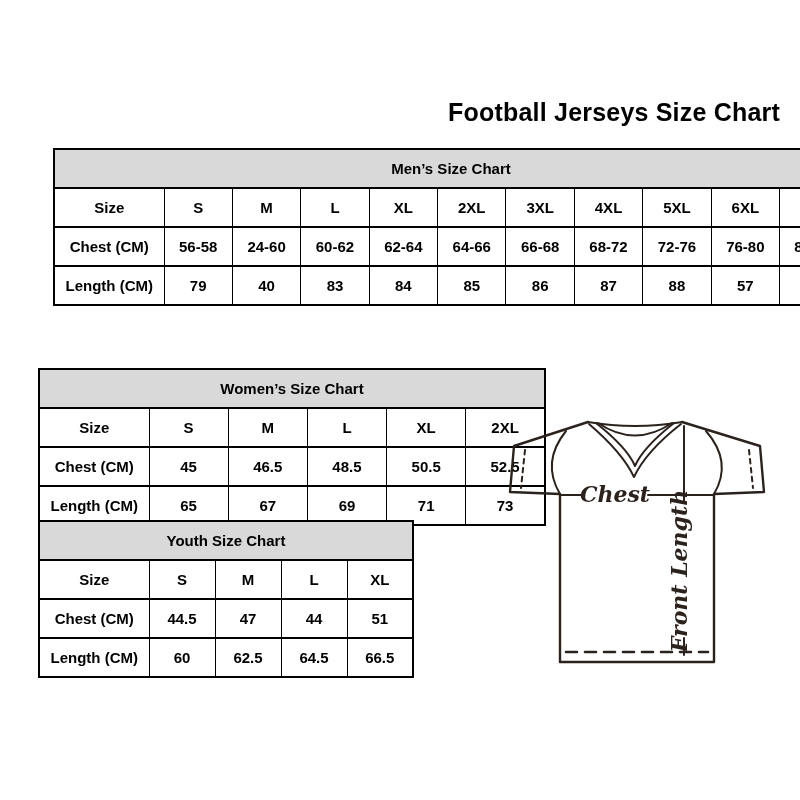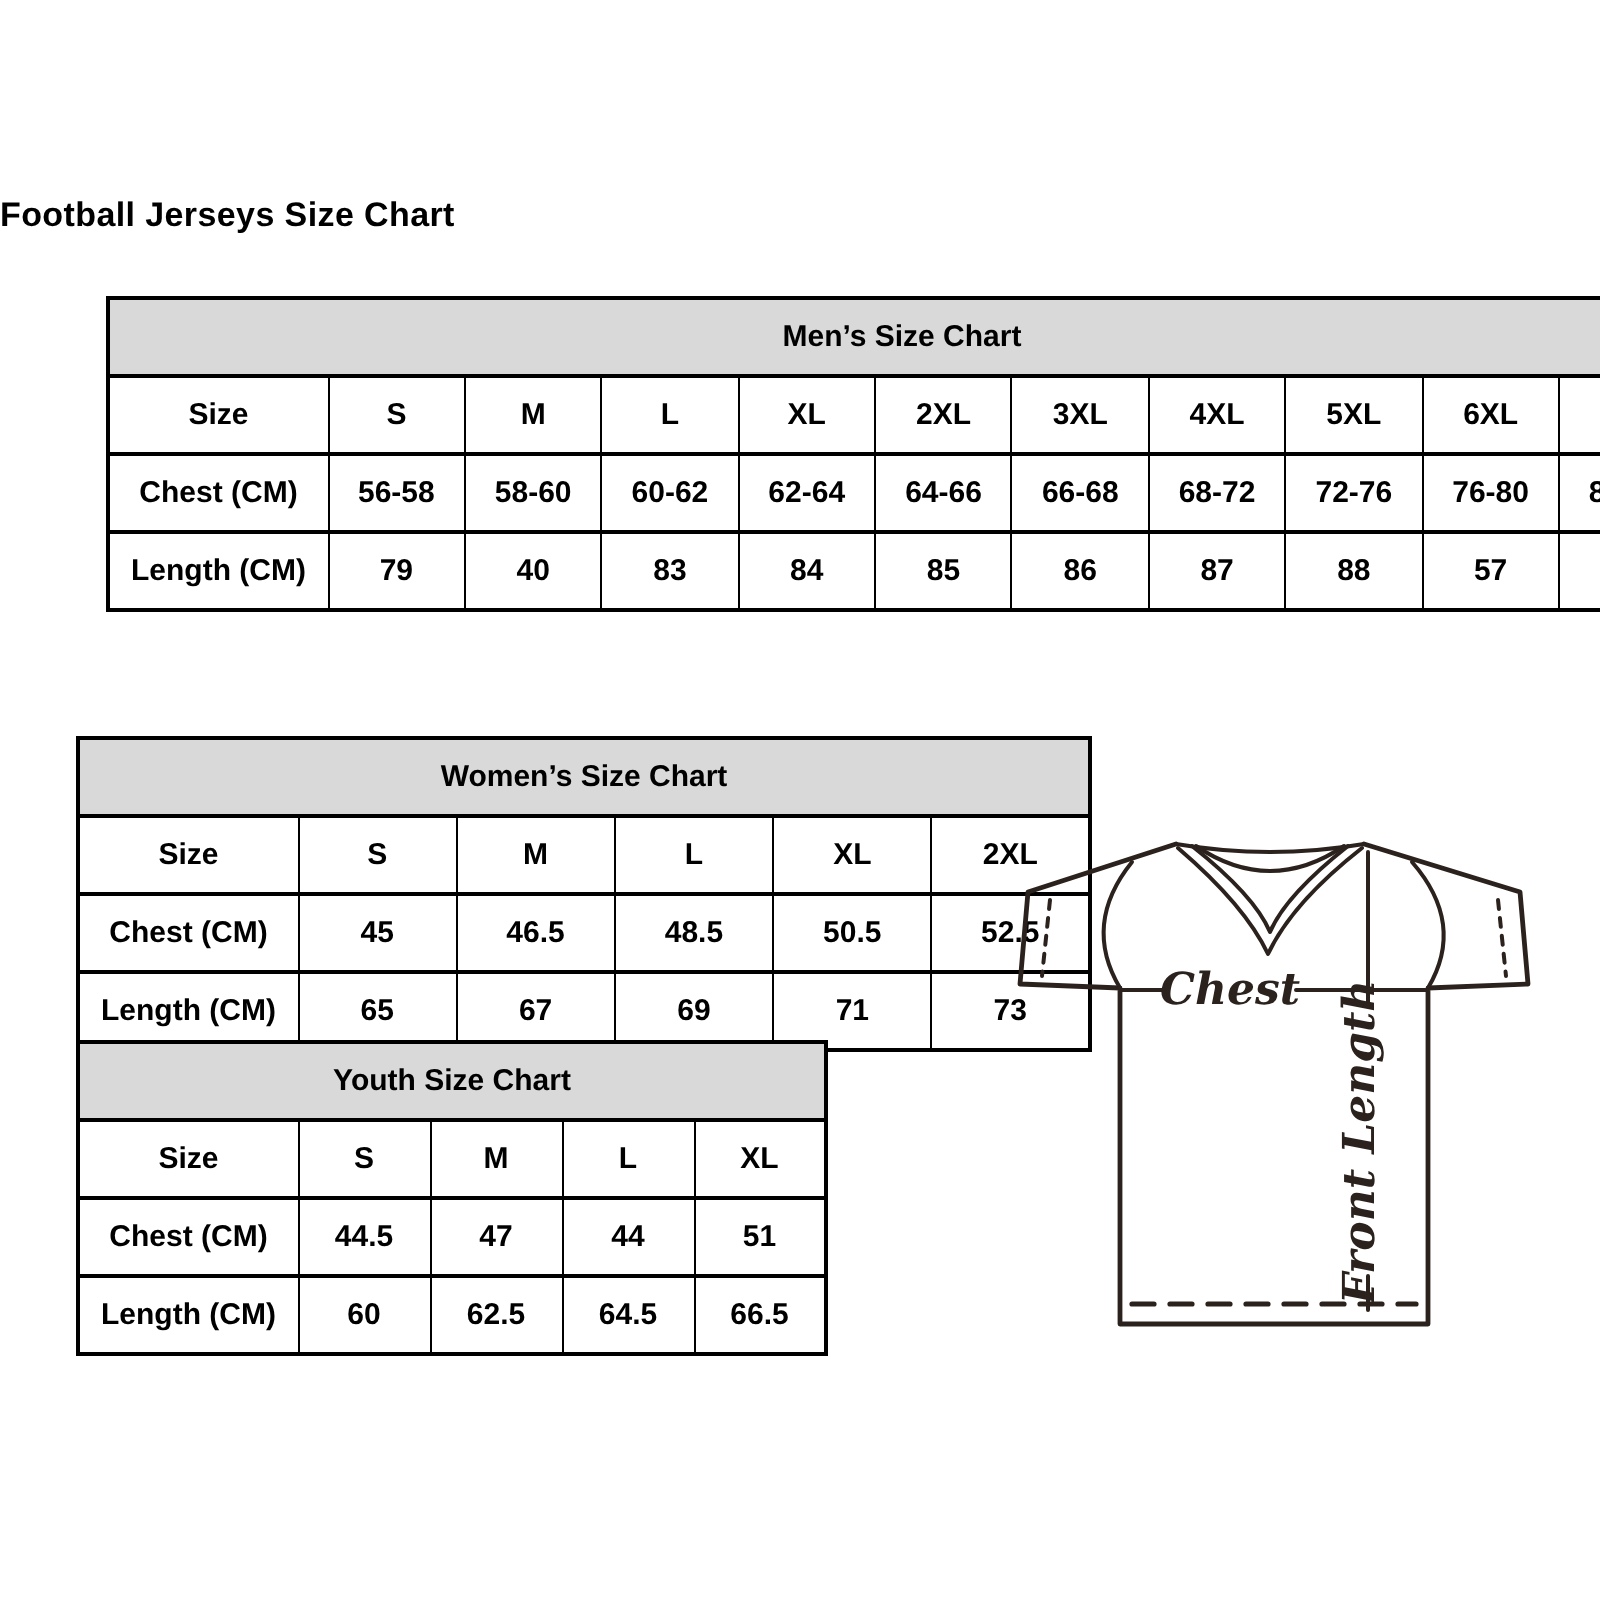--- a/index.html
+++ b/index.html
@@ -4,21 +4,21 @@
 <style>
   html,body{margin:0;padding:0;}
   body{
     width:800px;height:800px;background:#ffffff;
     font-family:"Liberation Sans", sans-serif;color:#000;
   }
   .page{position:relative;width:800px;height:800px;overflow:hidden;background:#fff;}
 
   .page-title{
     position:absolute;left:0;top:98px;width:780px;
-    text-align:left;font-size:17px;font-weight:bold;letter-spacing:0.2px;
+    text-align:right;font-size:25px;font-weight:bold;letter-spacing:0.2px;
   }
 
   table.size-table{
     position:absolute;border-collapse:collapse;table-layout:fixed;
     border:2px solid #000;background:#fff;
   }
   table.size-table th,table.size-table td{
     border:1px solid #000;border-top-width:2px;border-bottom-width:2px;
     text-align:center;vertical-align:middle;
     font-size:15px;font-weight:bold;padding:0;height:37px;
@@ -81,21 +81,21 @@
           <td>2XL</td>
           <td>3XL</td>
           <td>4XL</td>
           <td>5XL</td>
           <td>6XL</td>
           <td>7XL</td>
         </tr>
         <tr>
           <th>Chest (CM)</th>
           <td>56-58</td>
-          <td>58-60</td>
+          <td>24-60</td>
           <td>60-62</td>
           <td>62-64</td>
           <td>64-66</td>
           <td>66-68</td>
           <td>68-72</td>
           <td>72-76</td>
           <td>76-80</td>
           <td>80-84</td>
         </tr>
         <tr>

